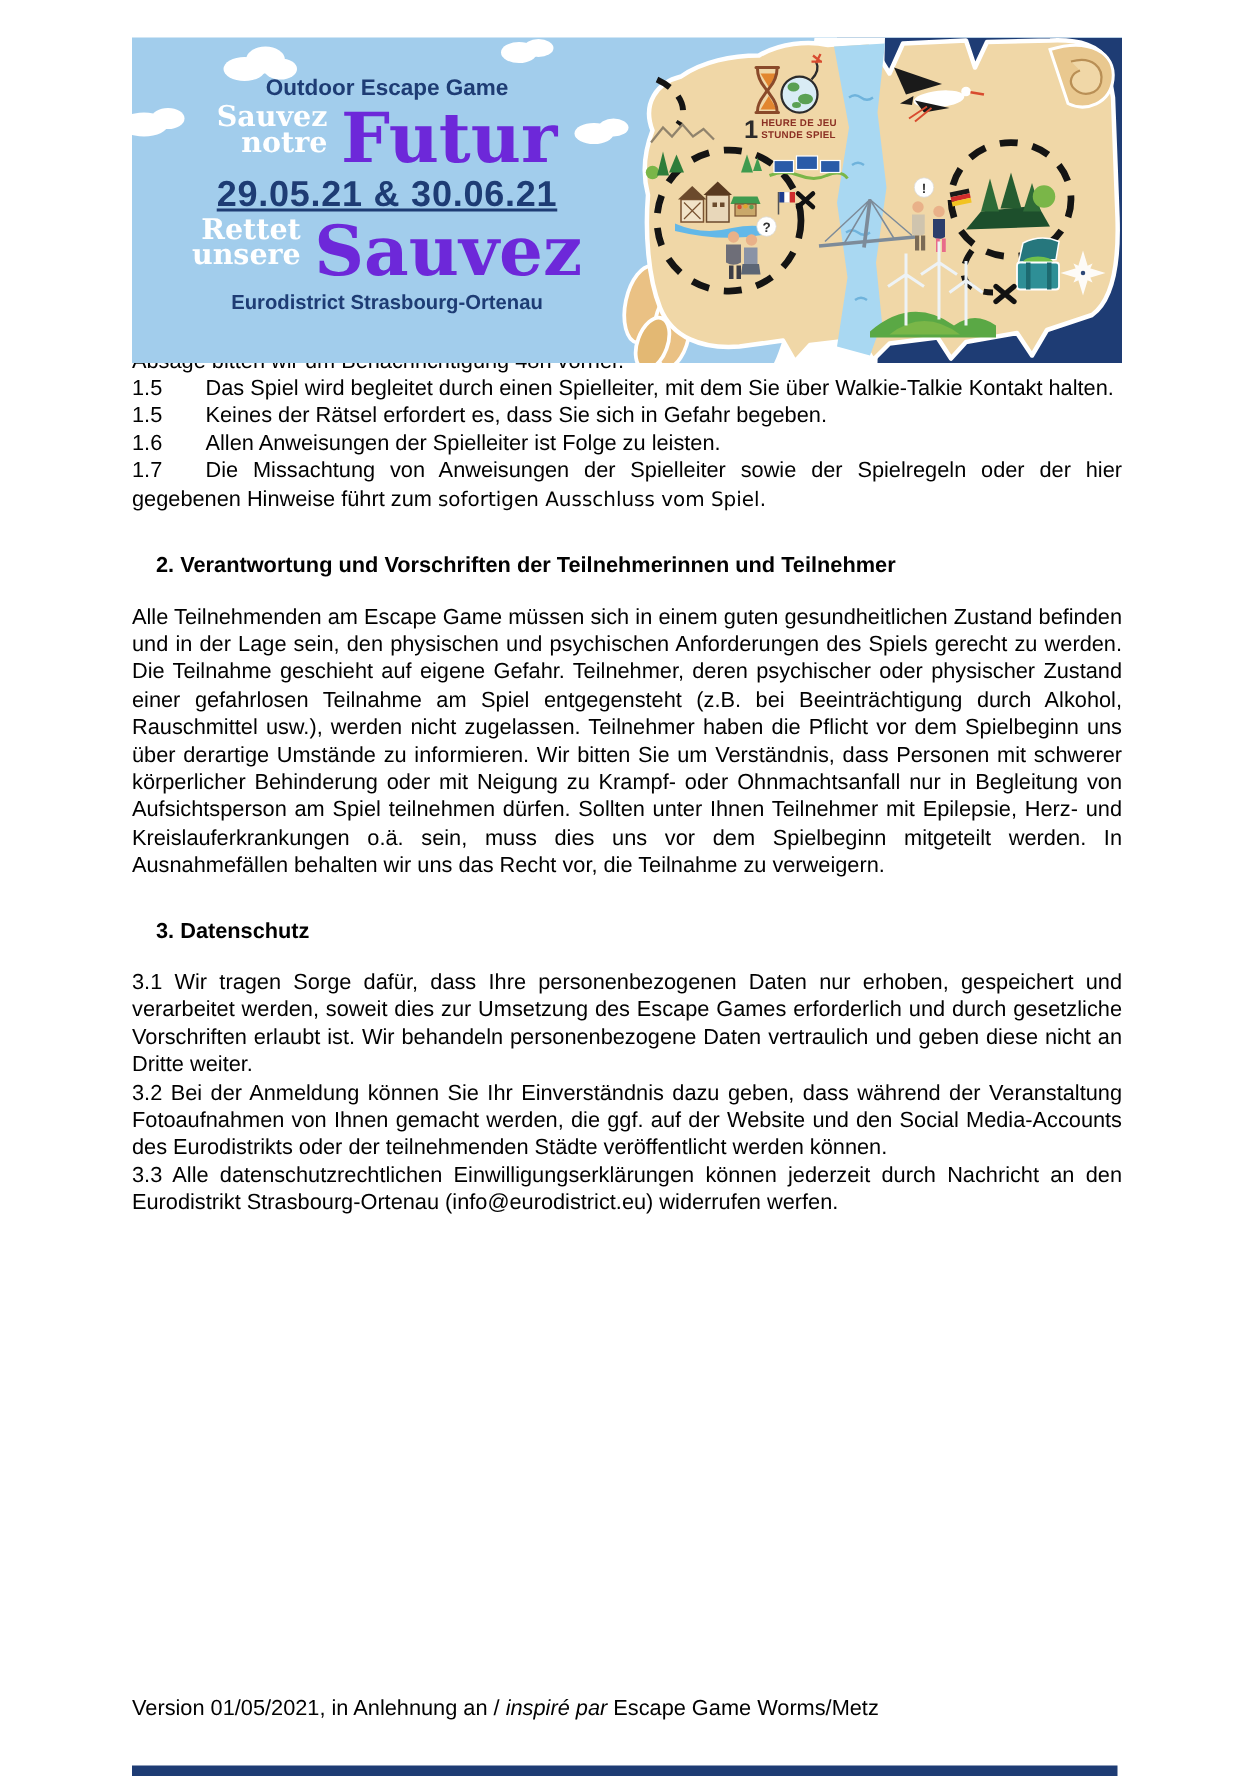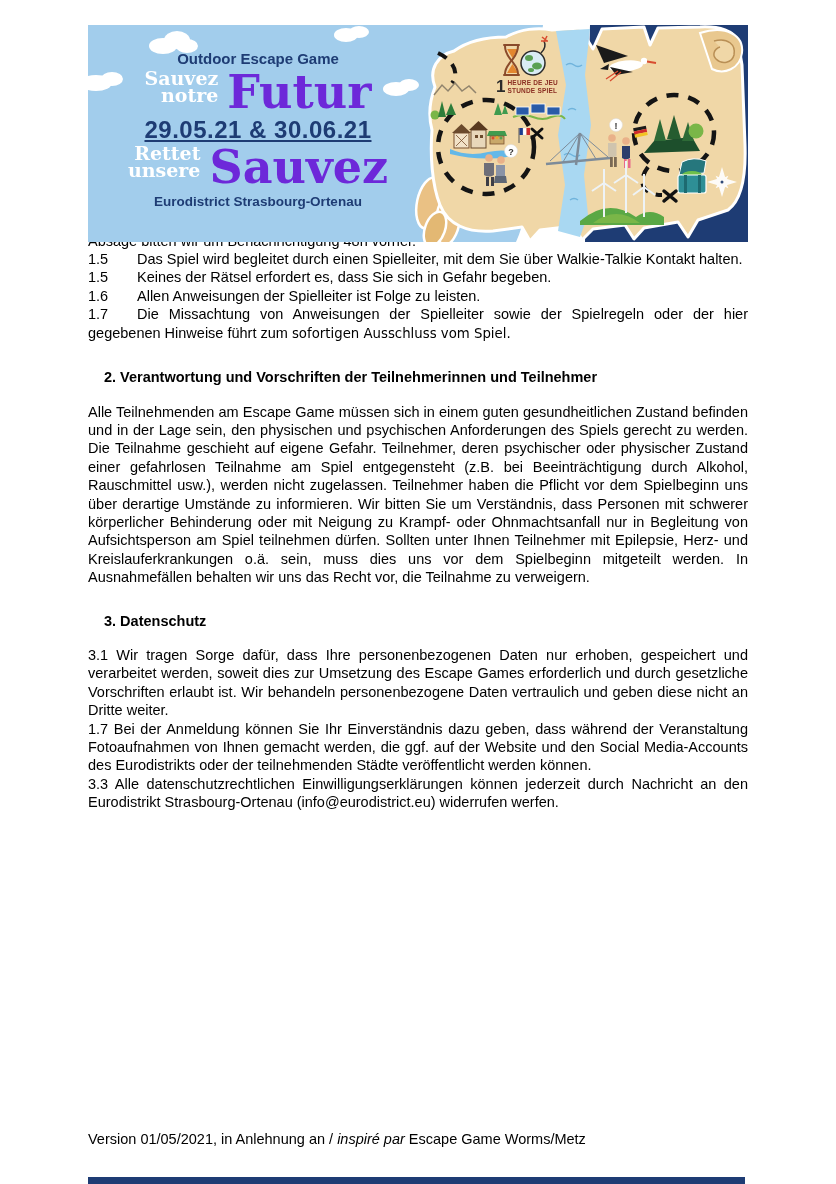--- a/index.html
+++ b/index.html
@@ -282,21 +282,21 @@
     </div>
 
     <div class="section">
       <h2>2. Verantwortung und Vorschriften der Teilnehmerinnen und Teilnehmer</h2>
       <p>Alle Teilnehmenden am Escape Game müssen sich in einem guten gesundheitlichen Zustand befinden und in der Lage sein, den physischen und psychischen Anforderungen des Spiels gerecht zu werden. Die Teilnahme geschieht auf eigene Gefahr. Teilnehmer, deren psychischer oder physischer Zustand einer gefahrlosen Teilnahme am Spiel entgegensteht (z.B. bei Beeinträchtigung durch Alkohol, Rauschmittel usw.), werden nicht zugelassen. Teilnehmer haben die Pflicht vor dem Spielbeginn uns über derartige Umstände zu informieren. Wir bitten Sie um Verständnis, dass Personen mit schwerer körperlicher Behinderung oder mit Neigung zu Krampf- oder Ohnmachtsanfall nur in Begleitung von Aufsichtsperson am Spiel teilnehmen dürfen. Sollten unter Ihnen Teilnehmer mit Epilepsie, Herz- und Kreislauferkrankungen o.ä. sein, muss dies uns vor dem Spielbeginn mitgeteilt werden. In Ausnahmefällen behalten wir uns das Recht vor, die Teilnahme zu verweigern.</p>
     </div>
 
     <div class="section">
       <h2>3. Datenschutz</h2>
       <p>3.1 Wir tragen Sorge dafür, dass Ihre personenbezogenen Daten nur erhoben, gespeichert und verarbeitet werden, soweit dies zur Umsetzung des Escape Games erforderlich und durch gesetzliche Vorschriften erlaubt ist. Wir behandeln personenbezogene Daten vertraulich und geben diese nicht an Dritte weiter.</p>
-      <p>1.7 Bei der Anmeldung können Sie Ihr Einverständnis dazu geben, dass während der Veranstaltung Fotoaufnahmen von Ihnen gemacht werden, die ggf. auf der Website und den Social Media-Accounts des Eurodistrikts oder der teilnehmenden Städte veröffentlicht werden können.</p>
+      <p>3.2 Bei der Anmeldung können Sie Ihr Einverständnis dazu geben, dass während der Veranstaltung Fotoaufnahmen von Ihnen gemacht werden, die ggf. auf der Website und den Social Media-Accounts des Eurodistrikts oder der teilnehmenden Städte veröffentlicht werden können.</p>
       <p>3.3 Alle datenschutzrechtlichen Einwilligungserklärungen können jederzeit durch Nachricht an den Eurodistrikt Strasbourg-Ortenau (info@eurodistrict.eu) widerrufen werfen.</p>
     </div>
   </div>
 
   <div class="footer"><span>Version 01/05/2021, in Anlehnung an / </span><em>inspiré par</em><span> Escape Game Worms/Metz</span></div>
 
   <div class="bottom-bar"></div>
 </div>
 
 </body></html>

